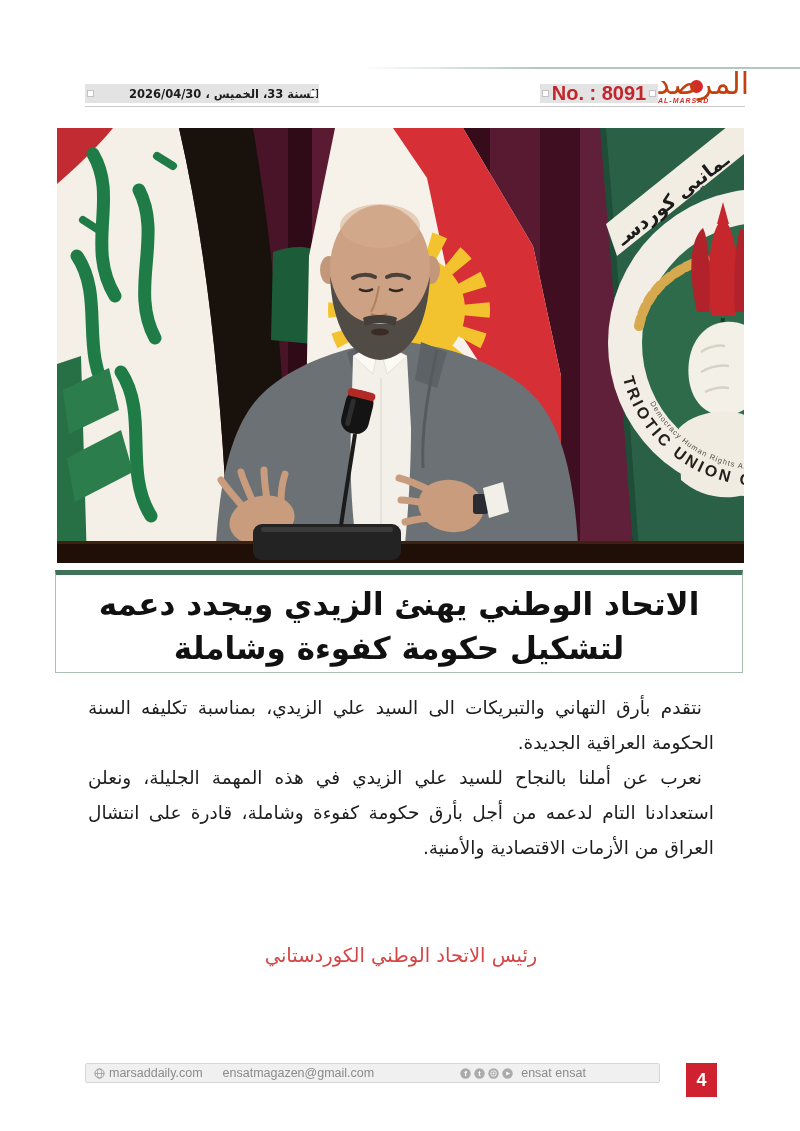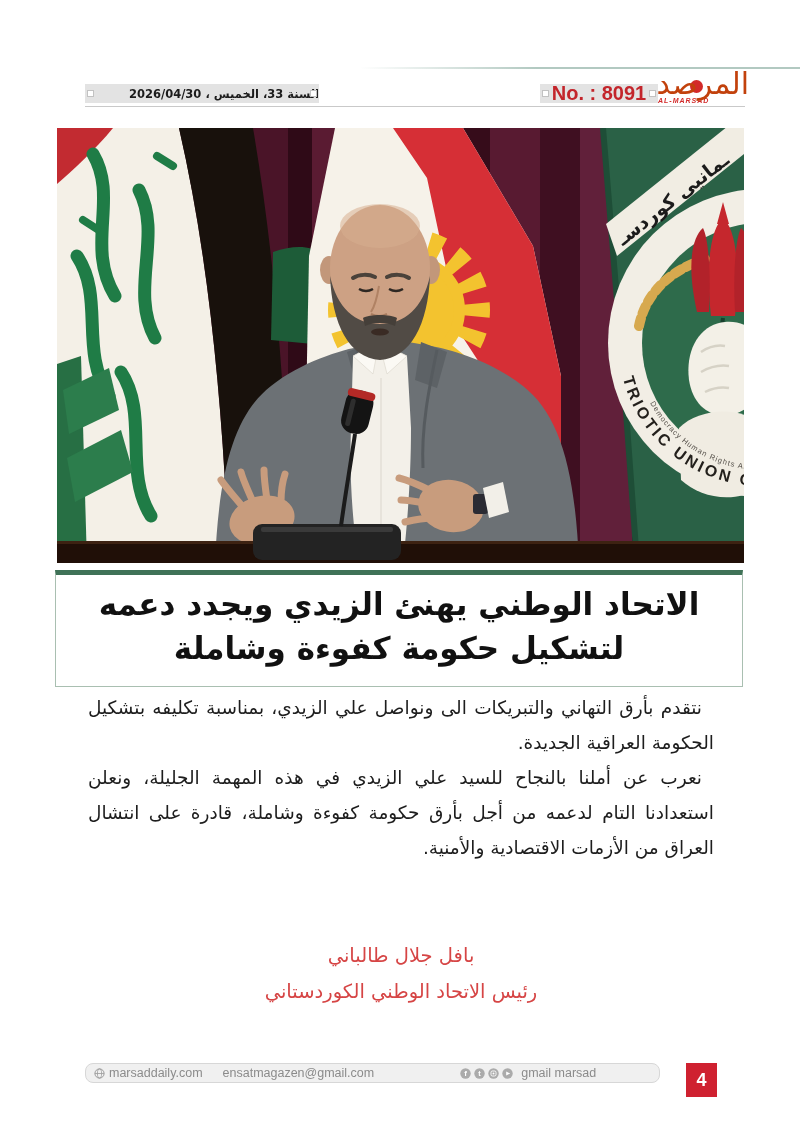--- a/index.html
+++ b/index.html
@@ -21,33 +21,33 @@
   .logo-ar{position:relative;font-size:30px;line-height:32px;font-weight:normal;color:#c2410c;
            letter-spacing:-1px;direction:rtl;}
   .logo-en{font-size:7px;font-weight:bold;color:#d22a2a;font-family:"Liberation Sans",sans-serif;
            letter-spacing:1px;text-align:left;padding-left:4px;margin-top:-3px;font-style:italic;}
   .hrule{position:absolute;top:106px;left:85px;width:660px;height:1px;background:#c9c9c9;}
   
   .photo{position:absolute;top:128px;left:57px;width:687px;height:435px;overflow:hidden;background:#4f1529;}
   
   .headline-box{position:absolute;top:570px;left:55px;width:688px;box-sizing:border-box;
                 border-top:5px solid #3f7257;border-left:1px solid #a9bfb1;border-right:1px solid #a9bfb1;
-                border-bottom:1px solid #a9bfb1;background:#fff;padding:7px 10px 16px;}
+                border-bottom:1px solid #a9bfb1;background:#fff;padding:7px 10px 2px;}
   .headline-box div{direction:rtl;text-align:center;font-weight:bold;color:#111;
                     font-size:31px;line-height:44px;}
   
   .article{position:absolute;top:690px;left:88px;width:626px;direction:rtl;
            font-size:18.5px;line-height:35px;color:#1d1d1d;text-align:justify;}
   .article p{margin:0;text-indent:12px;}
   
   .signature{position:absolute;top:938px;left:88px;width:626px;text-align:center;direction:rtl;
              color:#d64545;font-size:19.5px;line-height:36px;}
   
   .footer-bar{position:absolute;top:1063px;left:85px;width:575px;height:20px;box-sizing:border-box;
-              background:#f0f0f0;border:1px solid #d7d7d7;border-radius:8px;display:flex;align-items:center;
+              background:#f0f0f0;border:1px solid #d7d7d7;border-radius:2px;display:flex;align-items:center;
               font-family:"Liberation Sans",sans-serif;font-size:12.5px;color:#8b8b8b;white-space:nowrap;}
   .f-site{margin-left:8px;display:flex;align-items:center;gap:4px;}
   .f-email{margin-left:20px;}
   .f-social{margin-left:86px;display:flex;align-items:center;gap:3px;}
   .f-handle{margin-left:8px;}
   .page-badge{position:absolute;top:1063px;left:686px;width:31px;height:34px;background:#cf2130;
               color:#fff;font-weight:bold;font-size:18px;display:flex;align-items:center;justify-content:center;
               font-family:"Liberation Sans",sans-serif;}
 </style>
 </head>
@@ -229,26 +229,25 @@
     </g>
   </svg>
   </div>
 
   <div class="headline-box">
     <div>الاتحاد الوطني يهنئ الزيدي ويجدد دعمه</div>
     <div>لتشكيل حكومة كفوءة وشاملة</div>
   </div>
 
   <div class="article">
-    <p>نتقدم بأرق التهاني والتبريكات الى ونواصل علي الزيدي، بمناسبة تكليفه بتشكيل الحكومة العراقية الجديدة.</p>
+    <p>نتقدم بأرق التهاني والتبريكات الى السيد علي الزيدي، بمناسبة تكليفه السنة الحكومة العراقية الجديدة.</p>
     <p>نعرب عن أملنا بالنجاح للسيد علي الزيدي في هذه المهمة الجليلة، ونعلن استعدادنا التام لدعمه من أجل بأرق حكومة كفوءة وشاملة، قادرة على انتشال العراق من الأزمات الاقتصادية والأمنية.</p>
   </div>
 
   <div class="signature">
-    <div>بافل جلال طالباني</div>
     <div>رئيس الاتحاد الوطني الكوردستاني</div>
   </div>
 
   <div class="footer-bar">
     <span class="f-site">
       <svg width="11" height="11" viewBox="0 0 11 11">
         <circle cx="5.5" cy="5.5" r="4.6" fill="none" stroke="#9a9a9a" stroke-width="1"></circle>
         <ellipse cx="5.5" cy="5.5" rx="2.1" ry="4.6" fill="none" stroke="#9a9a9a" stroke-width="0.8"></ellipse>
         <line x1="0.9" y1="5.5" x2="10.1" y2="5.5" stroke="#9a9a9a" stroke-width="0.8"></line>
       </svg>
@@ -267,18 +266,18 @@
       <svg width="11" height="11" viewBox="0 0 11 11">
         <circle cx="5.5" cy="5.5" r="5.2" fill="#ababab"></circle>
         <rect x="3" y="3" width="5" height="5" rx="1.5" fill="none" stroke="#fff" stroke-width="0.9"></rect>
         <circle cx="5.5" cy="5.5" r="1" fill="#fff"></circle>
       </svg>
       <svg width="11" height="11" viewBox="0 0 11 11">
         <circle cx="5.5" cy="5.5" r="5.2" fill="#ababab"></circle>
         <polygon points="4.2,3.6 8.2,5.5 4.2,7.4" fill="#fff"></polygon>
       </svg>
     </span>
-    <span class="f-handle">gmail marsad</span>
+    <span class="f-handle">ensat ensat</span>
   </div>
 
   <div class="page-badge">4</div>
 
 </div>
 
 </body></html>

